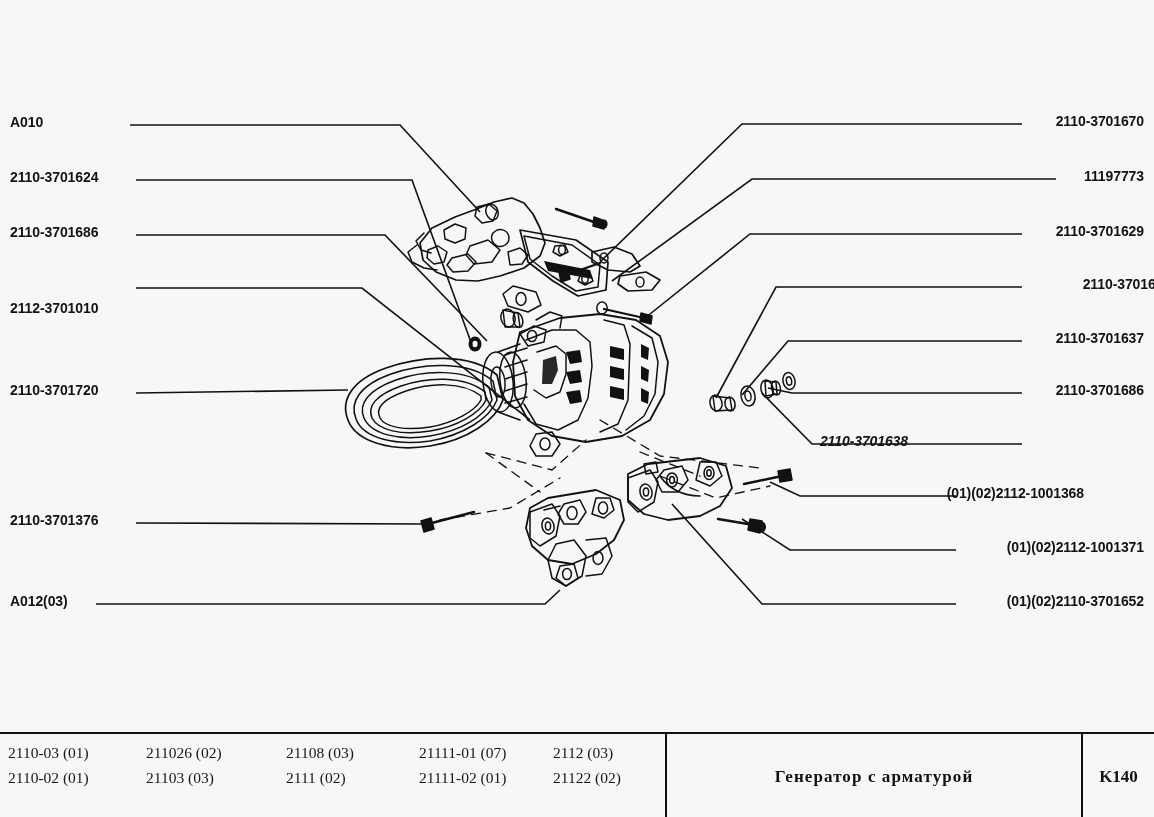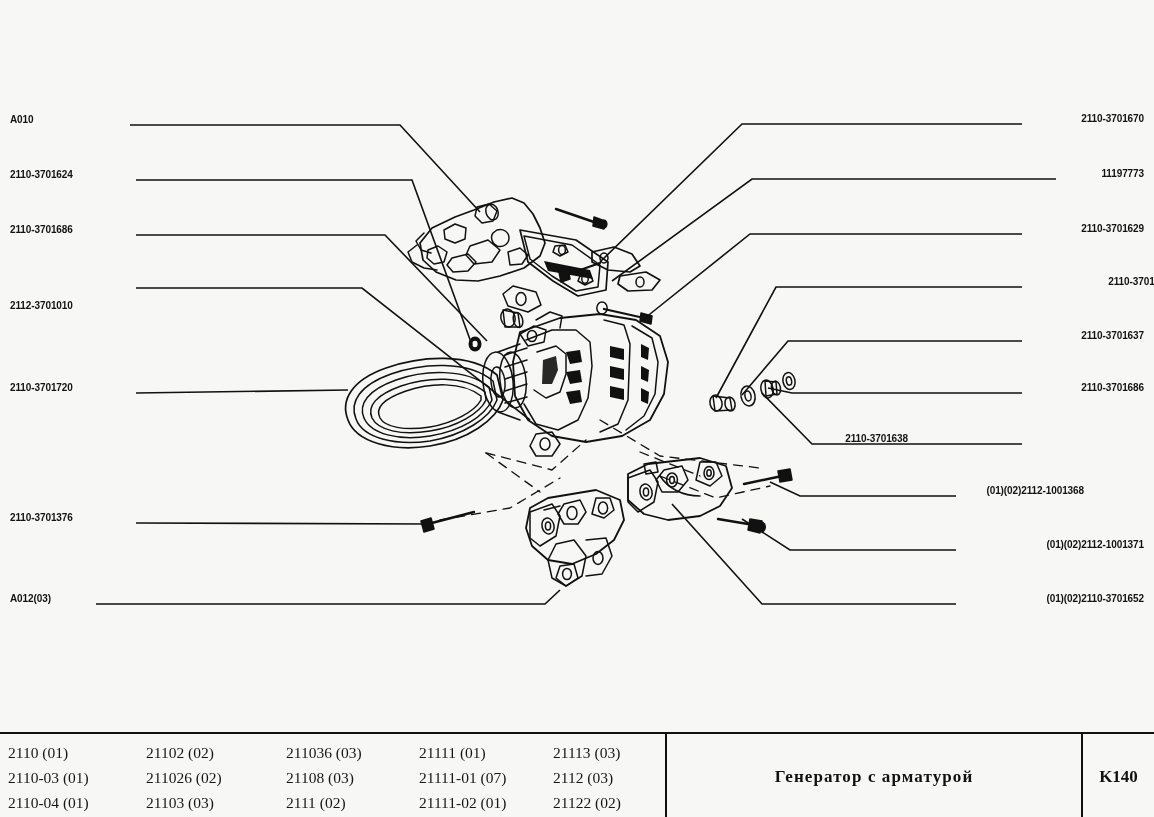--- a/index.html
+++ b/index.html
@@ -8,21 +8,21 @@
     background:#f7f7f6;
     font-family:"Liberation Sans",sans-serif;
     overflow:hidden;position:relative;
   }
   #page{position:absolute;inset:0;}
   svg.layer{position:absolute;left:0;top:0;width:1154px;height:817px;}
 
   .lbl{
     position:absolute;
     font-family:"Liberation Sans",sans-serif;
-    font-size:10px;
+    font-size:14px;
     font-weight:700;
     color:#121212;
     white-space:nowrap;
     letter-spacing:-0.1px;
   }
   .lbl.left{text-align:left;}
   .lbl.right{text-align:right;}
 
   
   #table-area{
@@ -300,44 +300,37 @@
       <div class="lbl left" style="left: 10px; top: 512px;">2110-3701376</div>
       <div class="lbl left" style="left: 10px; top: 593px;">A012(03)</div>
     </div>
   <div id="labels-right">
       <div class="lbl right" style="left: 0px; width: 1144px; top: 113px;">2110-3701670</div>
       <div class="lbl right" style="left: 0px; width: 1144px; top: 168px;">11197773</div>
       <div class="lbl right" style="left: 0px; width: 1144px; top: 223px;">2110-3701629</div>
       <div class="lbl right" style="left: 0px; width: 1144px; top: 276px; padding-left: 27px;">2110-3701634</div>
       <div class="lbl right" style="left: 0px; width: 1144px; top: 330px;">2110-3701637</div>
       <div class="lbl right" style="left: 0px; width: 1144px; top: 382px;">2110-3701686</div>
-      <div class="lbl right" style="left: 0px; width: 908px; top: 433px;">2110-3701638</div>
+      <div class="lbl right" style="left: 0px; width: 908px; top: 433px; font-style: italic;">2110-3701638</div>
       <div class="lbl right" style="left: 0px; width: 1052px; top: 485px; padding-left: 32px;">(01)(02)2112-1001368</div>
       <div class="lbl right" style="left: 0px; width: 1144px; top: 539px;">(01)(02)2112-1001371</div>
       <div class="lbl right" style="left: 0px; width: 1144px; top: 593px;">(01)(02)2110-3701652</div>
     </div>
 
   <div id="table-area">
     <div id="tbl-cols">
-        <div class="tbl-row">
-          <div class="tbl-cell c0">2110 (01)</div>
-          <div class="tbl-cell c1">21102 (02)</div>
-          <div class="tbl-cell c2">211036 (03)</div>
-          <div class="tbl-cell c3">21111 (01)</div>
-          <div class="tbl-cell c4">21113 (03)</div>
-        </div>
         <div class="tbl-row">
           <div class="tbl-cell c0">2110-03 (01)</div>
           <div class="tbl-cell c1">211026 (02)</div>
           <div class="tbl-cell c2">21108 (03)</div>
           <div class="tbl-cell c3">21111-01 (07)</div>
           <div class="tbl-cell c4">2112 (03)</div>
         </div>
         <div class="tbl-row">
-          <div class="tbl-cell c0">2110-04 (01)</div>
+          <div class="tbl-cell c0">2110-02 (01)</div>
           <div class="tbl-cell c1">21103 (03)</div>
           <div class="tbl-cell c2">2111 (02)</div>
           <div class="tbl-cell c3">21111-02 (01)</div>
           <div class="tbl-cell c4">21122 (02)</div>
         </div>
       </div>
     <div id="vdiv1"></div>
     <div id="vdiv2"></div>
     <div id="tbl-title">Генератор с арматурой</div>
     <div id="tbl-code">K140</div>

